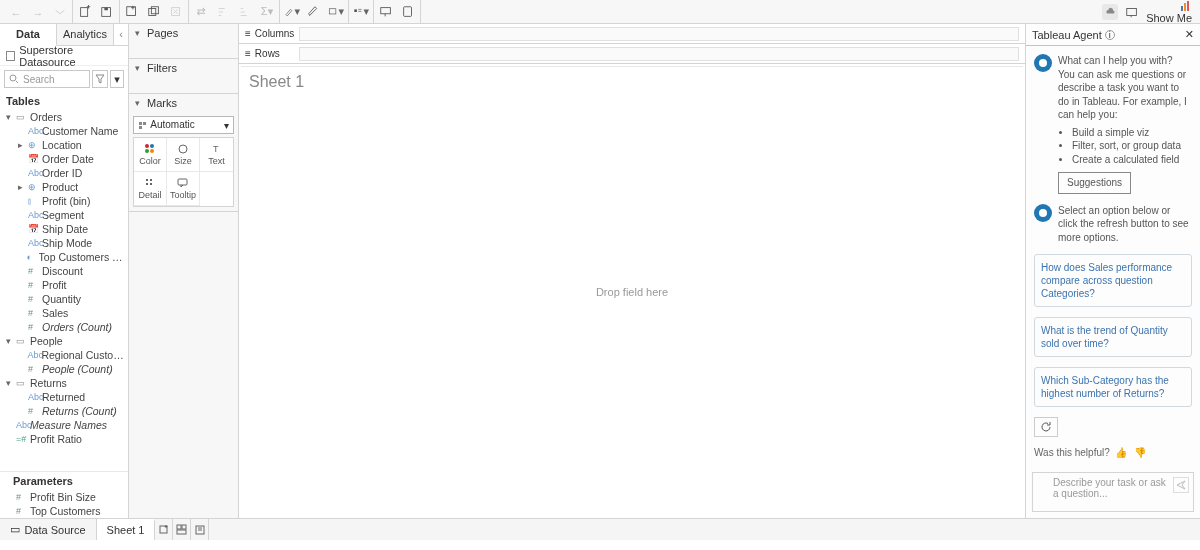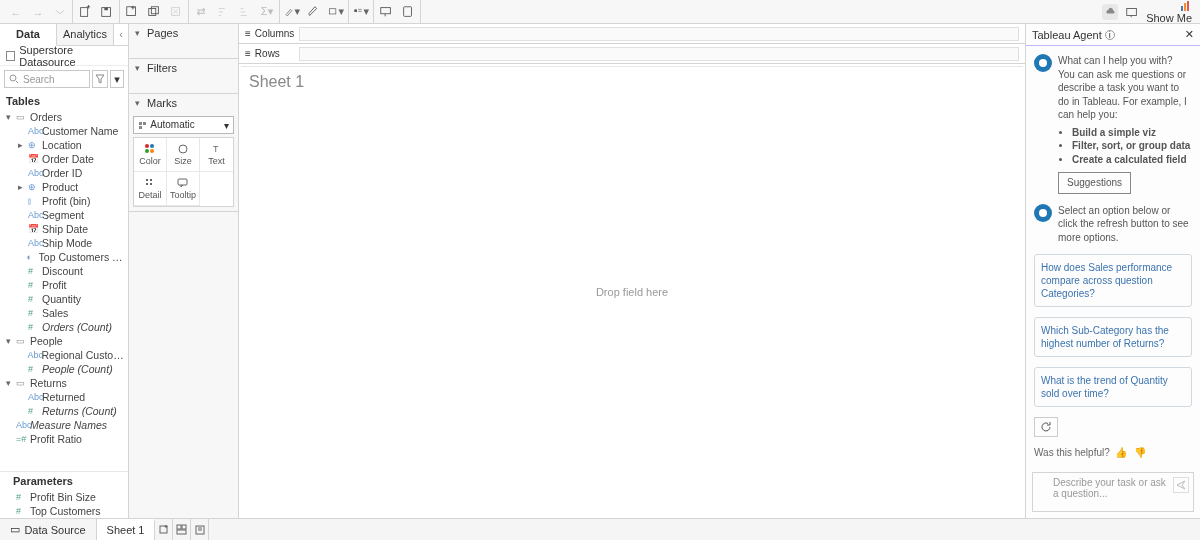--- a/index.html
+++ b/index.html
@@ -69,21 +69,21 @@
 
 .agent-panel { width: 175px; border-left: 1px solid #d4d4d4; background: #fdfdfd; display: flex; flex-direction: column; }
 .agent-header { height: 22px; border-bottom: 1px solid #c4b5fd; display: flex; align-items: center; justify-content: space-between; padding: 0 6px; font-size: 11px; }
 .agent-title { display: flex; align-items: center; gap: 3px; }
 .agent-body { flex: 1; overflow-y: auto; padding: 8px; display: flex; flex-direction: column; gap: 10px; }
 .agent-msg { display: flex; gap: 6px; }
 .agent-avatar { width: 18px; height: 18px; border-radius: 50%; background: #1f77b4; flex-shrink: 0; display: flex; align-items: center; justify-content: center; }
 .agent-avatar svg { width: 10px; height: 10px; fill: #fff; }
 .agent-text { font-size: 10px; line-height: 1.35; color: #555; }
 .agent-text ul { margin: 4px 0 0 14px; }
-.agent-text li { font-size: 10px; font-weight: bold; }
+.agent-text li { font-size: 10px; }
 .suggestions-btn { display: inline-block; border: 1px solid #888; padding: 3px 8px; font-size: 10px; margin-top: 6px; cursor: pointer; }
 .suggestion-card { border: 1px solid #d0d8e0; border-radius: 3px; padding: 6px; font-size: 10px; color: #3b73af; cursor: pointer; line-height: 1.3; }
 .refresh-btn { width: 24px; height: 24px; border: 1px solid #ccc; display: flex; align-items: center; justify-content: center; cursor: pointer; }
 .helpful-row { font-size: 10px; color: #666; display: flex; align-items: center; gap: 6px; }
 .agent-input { margin: 6px; border: 1px solid #d4d4d4; height: 40px; padding: 4px 24px 4px 20px; font-size: 10px; color: #999; position: relative; }
 .send-ico { position: absolute; right: 4px; top: 4px; width: 16px; height: 16px; border: 1px solid #ddd; display: flex; align-items: center; justify-content: center; }
 
 .bottom-bar { height: 22px; border-top: 1px solid #d4d4d4; background: #f5f5f5; display: flex; align-items: center; font-size: 11px; }
 .bottom-tab { padding: 0 10px; height: 100%; display: flex; align-items: center; gap: 4px; border-right: 1px solid #d4d4d4; cursor: pointer; }
 .bottom-tab.active { background: #fff; border-top: 2px solid #fff; margin-top: -1px; }
@@ -493,22 +493,22 @@
       </div>
       <div class="agent-msg">
         <div class="agent-avatar">
             <svg viewBox="0 0 10 10">
               <circle cx="5" cy="5" r="4" fill="#fff"></circle>
             </svg>
           </div>
         <div class="agent-text">Select an option below or click the refresh button to see more options.</div>
       </div>
       <div class="suggestion-card">How does Sales performance compare across question Categories?</div>
+      <div class="suggestion-card">What is the trend of Quantity sold over time?</div>
       <div class="suggestion-card">Which Sub-Category has the highest number of Returns?</div>
-      <div class="suggestion-card">What is the trend of Quantity sold over time?</div>
       <div class="refresh-btn">
           <svg width="12" height="12" viewBox="0 0 12 12">
             <path d="M10 6 a4 4 0 1 1 -2 -3.5 M10 1 v3 h-3" fill="none" stroke="#555"></path>
           </svg>
         </div>
       <div class="helpful-row">
         <span>Was this helpful?</span>
         <span>👍</span>
         <span>👎</span>
       </div>

